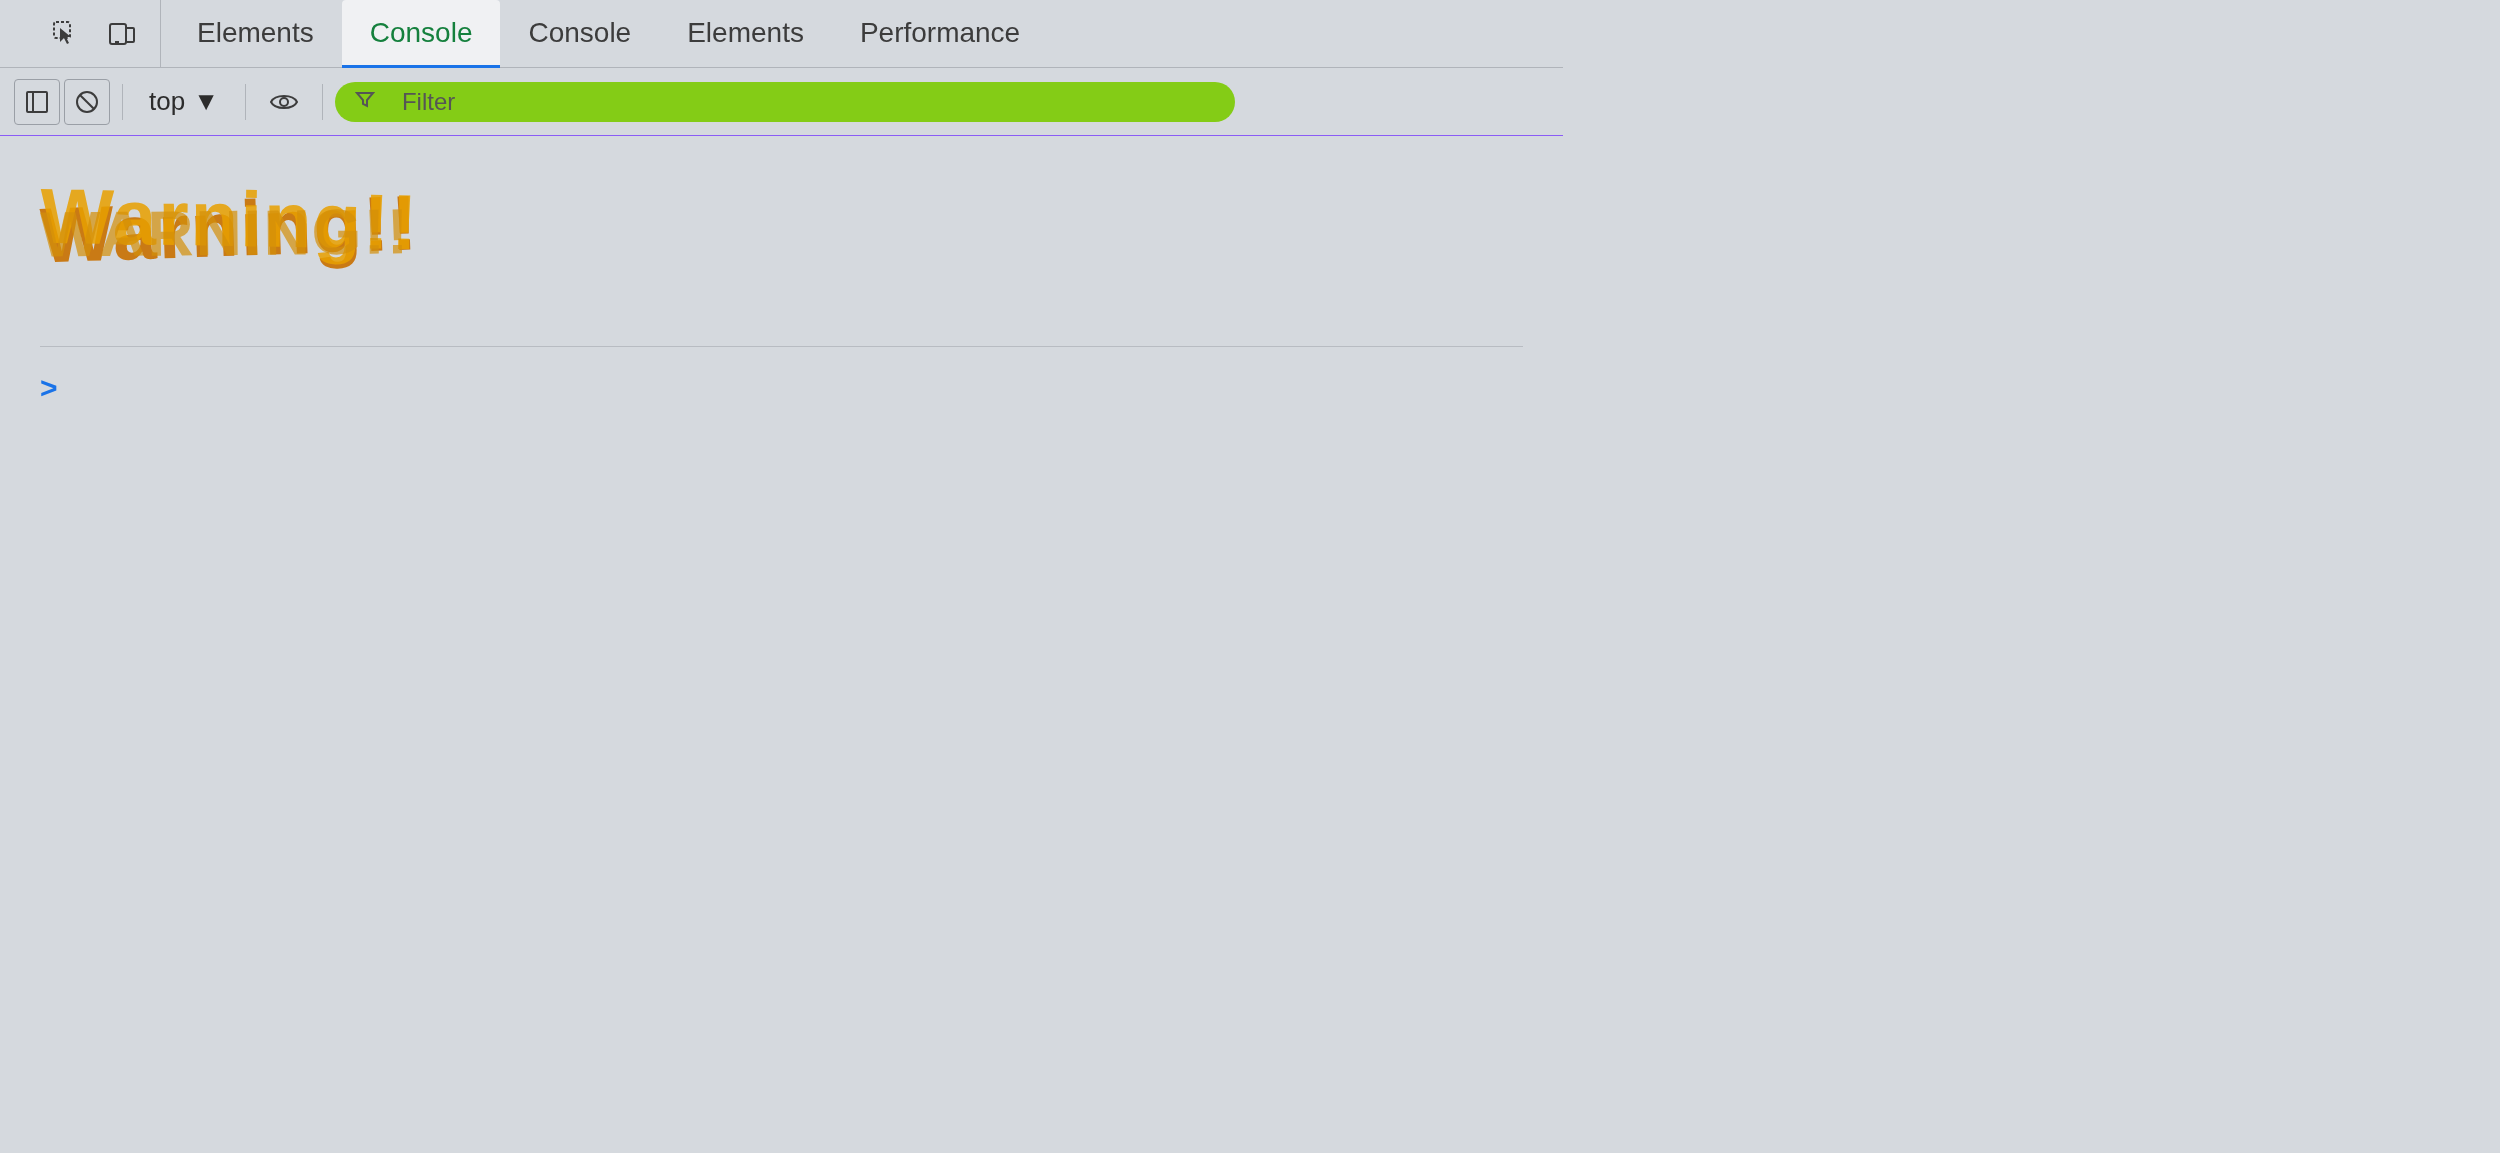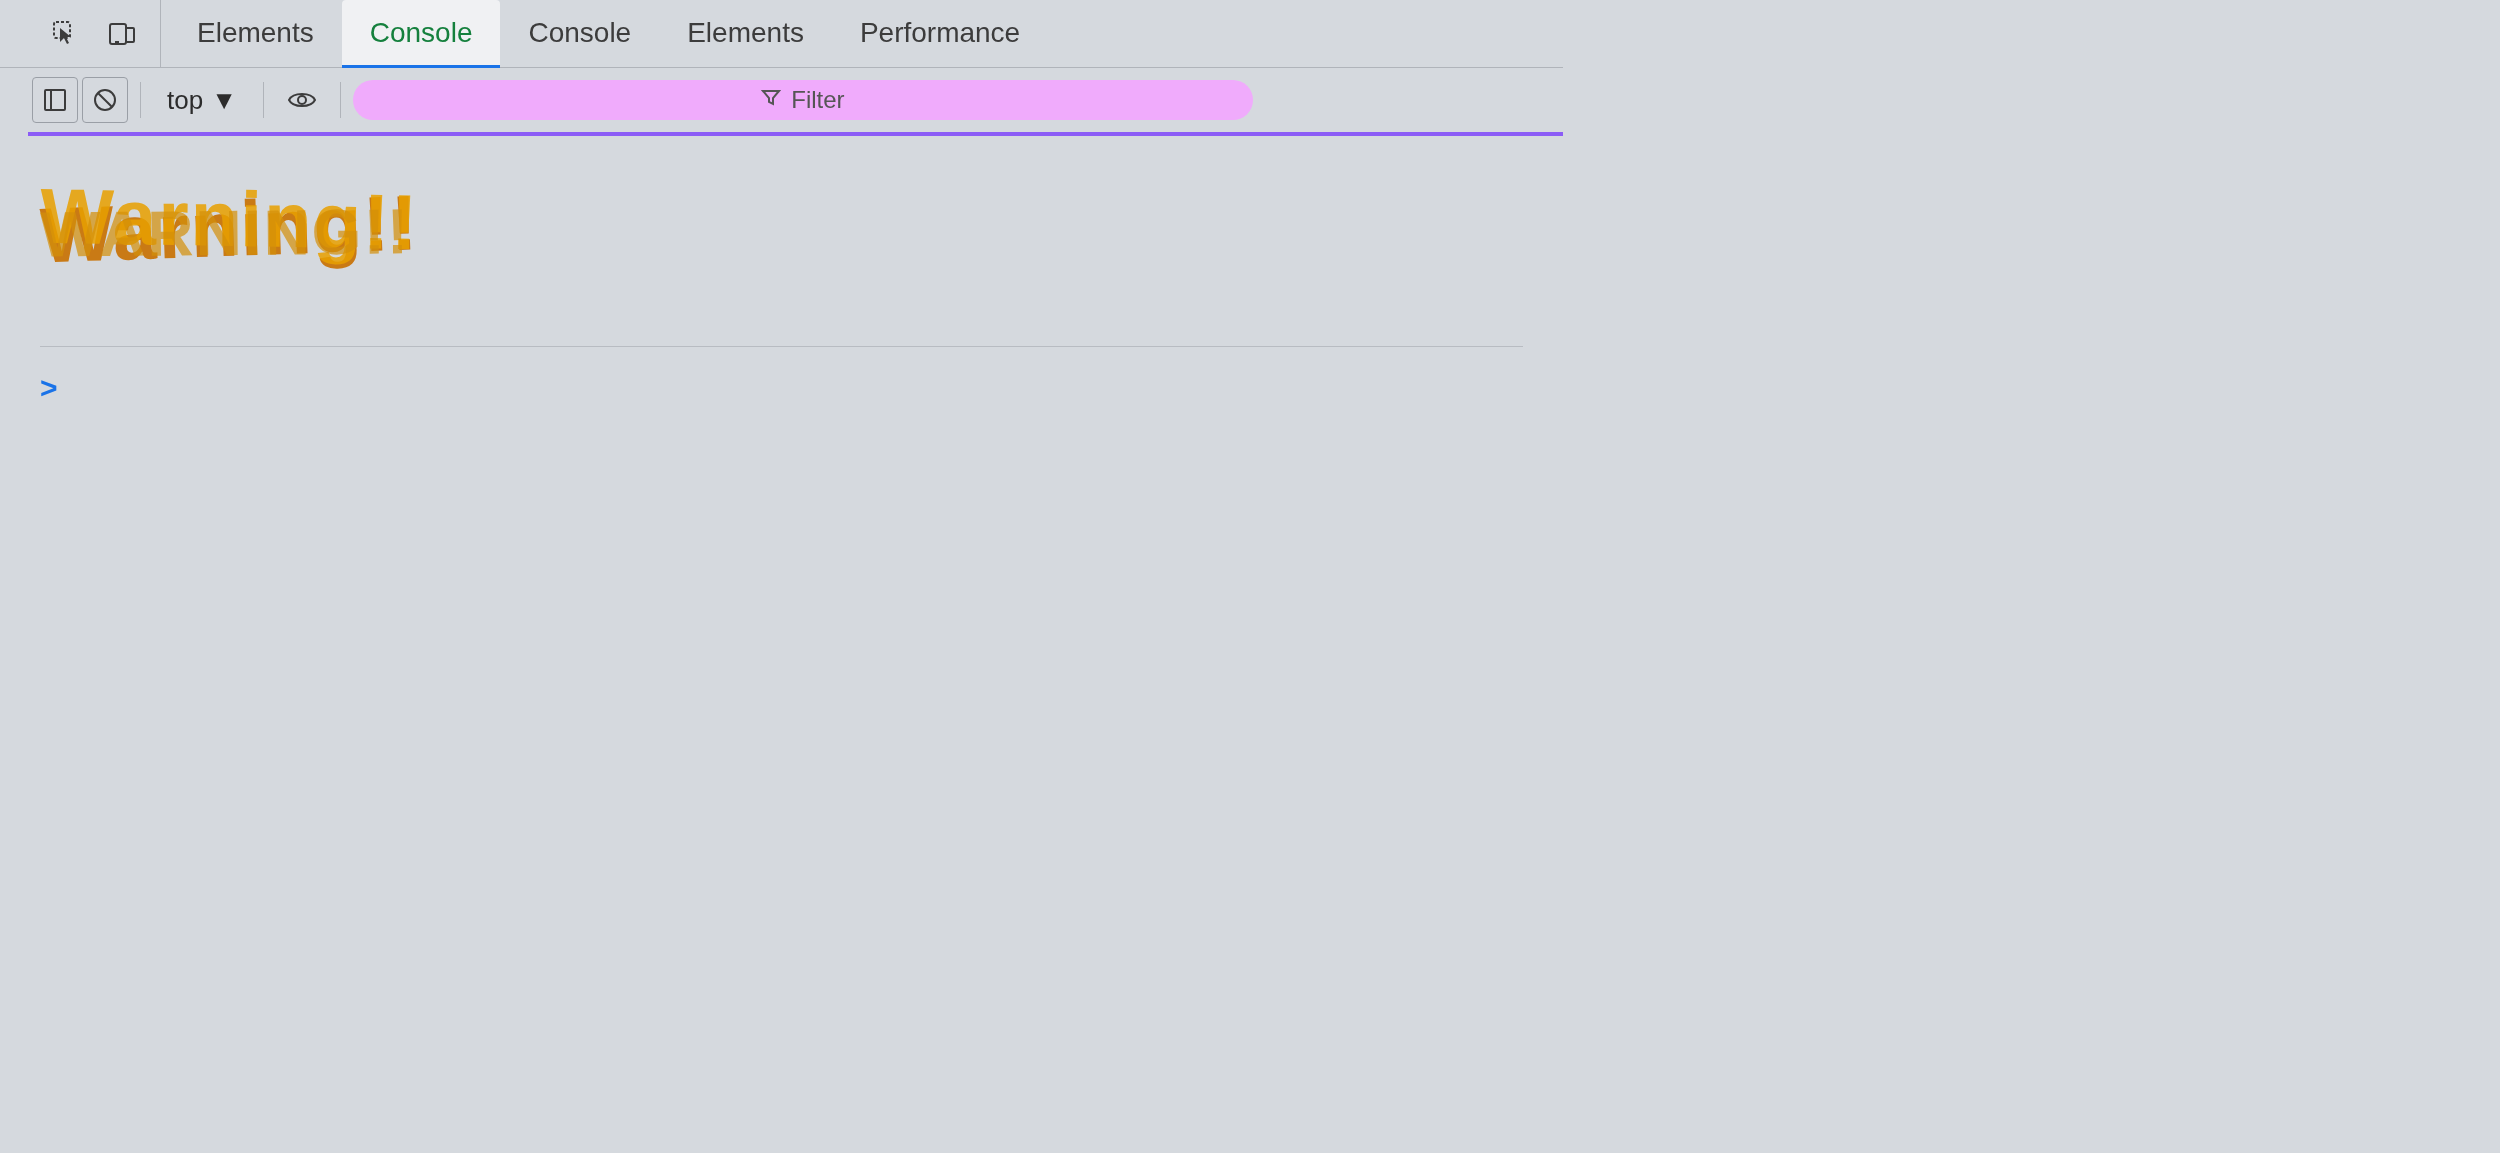--- a/index.html
+++ b/index.html
@@ -63,24 +63,23 @@
       border-bottom: 3px solid #1a73e8;
       border-radius: 4px 4px 0 0;
     }
 
     
     .toolbar {
       display: flex;
       align-items: center;
       background: #d5d9de;
       height: 68px;
-      padding: 0 4px;
-      border-bottom: 4px solid #8b5cf6;
+      padding: 0 14px;
+      border-bottom: 1px solid #8b5cf6;
       gap: 4px;
-      margin-left: 28px;
     }
 
     .toolbar-btn {
       width: 46px;
       height: 46px;
       display: flex;
       align-items: center;
       justify-content: center;
       cursor: pointer;
       border-radius: 4px;
@@ -114,27 +113,26 @@
       align-items: center;
       justify-content: center;
       cursor: pointer;
       font-size: 26px;
       border-radius: 4px;
     }
 
     .filter-bar {
       display: flex;
       align-items: center;
-      background: #f0abfc;
+      background: #84cc16;
       border-radius: 20px;
       padding: 6px 20px;
-      gap: 10px;
+      gap: 27px;
       flex: 1;
       max-width: 900px;
-      justify-content: center;
     }
 
     .filter-icon {
       font-size: 22px;
       color: #555;
     }
 
     .filter-text {
       font-size: 24px;
       color: #555;

